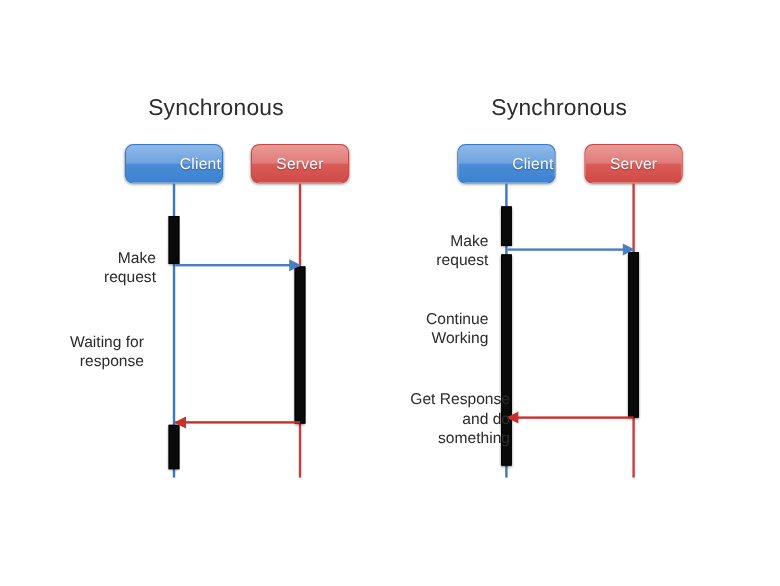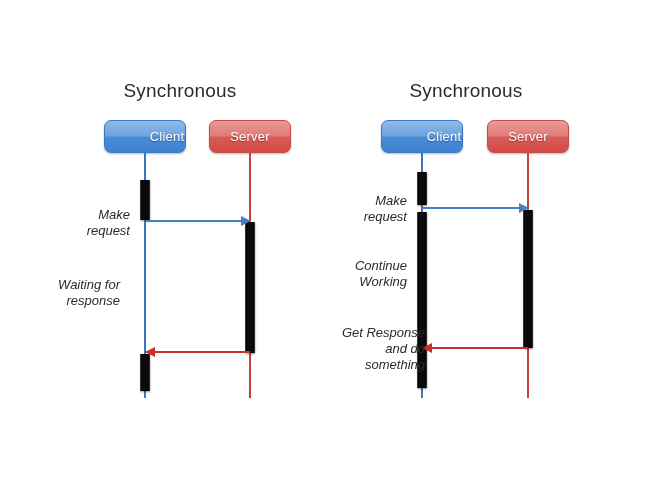--- a/index.html
+++ b/index.html
@@ -112,21 +112,20 @@
 
   
   .note {
     position: absolute;
     font-size: 13px;
     line-height: 16px;
     color: #2b2b2b;
     text-align: right;
     white-space: pre-line;
     transform: translateY(-50%);
-    font-style: italic;
   }
 </style>
 </head>
 <body>
 
 <div id="canvas">
 
   <div>
 
     <div class="diagram-title" style="left:180px; top:80px;">Synchronous</div>

